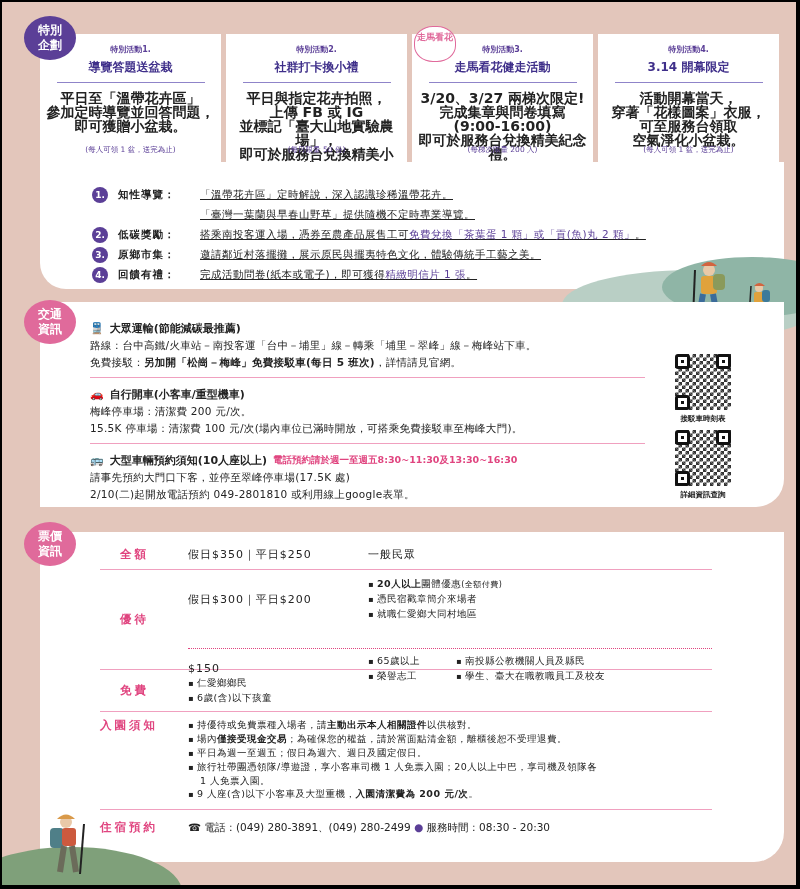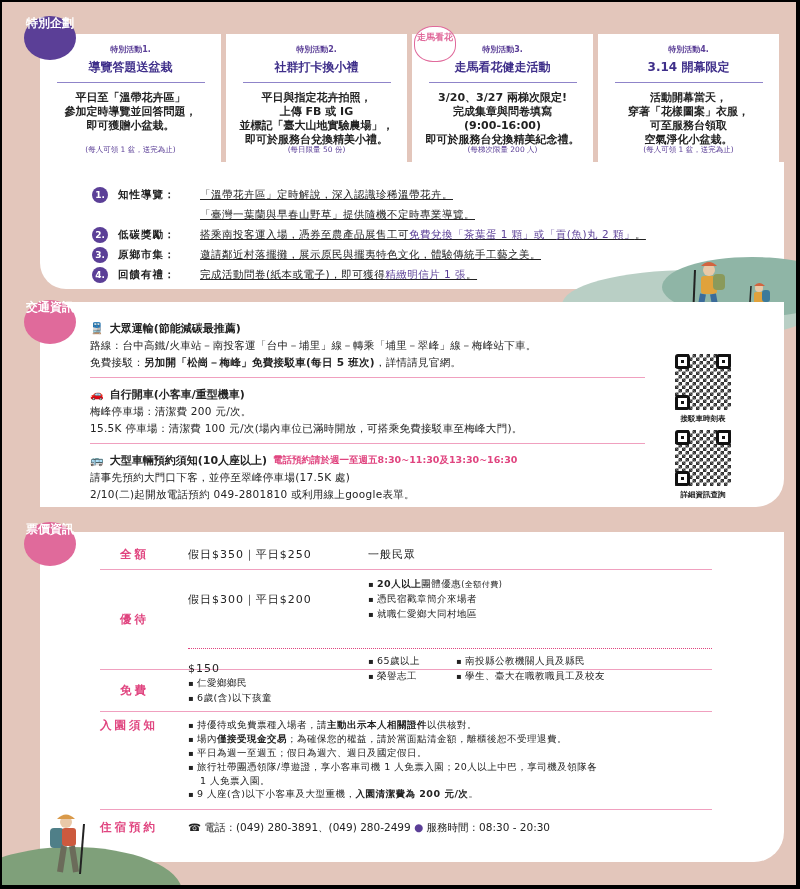--- a/index.html
+++ b/index.html
@@ -1,31 +1,31 @@
 <!DOCTYPE html>
 <html><head>
 <meta charset="utf-8">
 <style>
   * { box-sizing: border-box; margin: 0; padding: 0; }
   html, body { width: 800px; height: 889px; overflow: hidden; background: #000; }
   body { font-family: "DejaVu Sans", "Liberation Sans", sans-serif; color: #222; }
   .frame { position: absolute; left: 2px; top: 2px; width: 794px; height: 883px; background: #e3c6bb; overflow: hidden; }
 
   
-  .badge { position: absolute; width: 52px; height: 44px; border-radius: 50%; color: #fff; font-weight: bold; font-size: 12px; line-height: 15px; text-align: center; display: flex; flex-direction: row; justify-content: center; z-index: 5; }
+  .badge { position: absolute; width: 52px; height: 44px; border-radius: 50%; color: #fff; font-weight: bold; font-size: 12px; line-height: 15px; text-align: center; display: flex; flex-direction: column; justify-content: center; z-index: 5; }
   .badge.purple { background: #5b3f97; }
   .badge.pink { background: #e06a9b; }
 
   
   .s1-panel { position: absolute; left: 38px; top: 160px; width: 744px; height: 127px; background: #fff; border-bottom-left-radius: 26px; border-bottom-right-radius: 26px; }
   .cards { position: absolute; left: 38px; top: 32px; display: flex; gap: 5px; }
   .card { width: 181px; height: 130px; background: #fff; text-align: center; padding-top: 10px; position: relative; }
   .card .sub { font-size: 8px; color: #5b3f97; font-weight: bold; }
   .card .ttl { font-size: 12px; color: #3f2f8a; font-weight: bold; margin-top: 4px; padding-bottom: 6px; border-bottom: 1.5px solid #8f84c9; width: 148px; margin-left: auto; margin-right: auto; text-align: center; }
-  .card .body { font-size: 11px; line-height: 14px; margin-top: 8px; font-weight: bold; color: #222; }
+  .card .body { font-size: 14px; line-height: 14px; margin-top: 8px; font-weight: bold; color: #222; }
   .card .note { position: absolute; bottom: 9px; left: 0; right: 0; font-size: 7.5px; color: #5b3f97; }
   .stamp { position: absolute; left: 412px; top: 24px; width: 42px; height: 36px; border: 1.5px solid #e06a9b; border-radius: 45%; color: #e06a9b; font-size: 9px; font-weight: bold; line-height: 10px; text-align: center; background: #fff; z-index: 6; padding-top: 5px; }
 
   .list1 { position: absolute; left: 90px; top: 183px; font-size: 10.5px; }
   .l1-row { display: flex; align-items: center; height: 20px; }
   .l1-row.cont { padding-left: 108px; }
   .num { width: 16px; height: 16px; border-radius: 50%; background: #5b3f97; color: #fff; font-size: 9px; font-weight: bold; display: inline-flex; align-items: center; justify-content: center; margin-right: 10px; }
   .l1-key { font-weight: bold; width: 82px; letter-spacing: 1px; }
   .l1-val { letter-spacing: 0.5px; text-decoration: underline; }
   .purple-txt { color: #5b3f97; }

